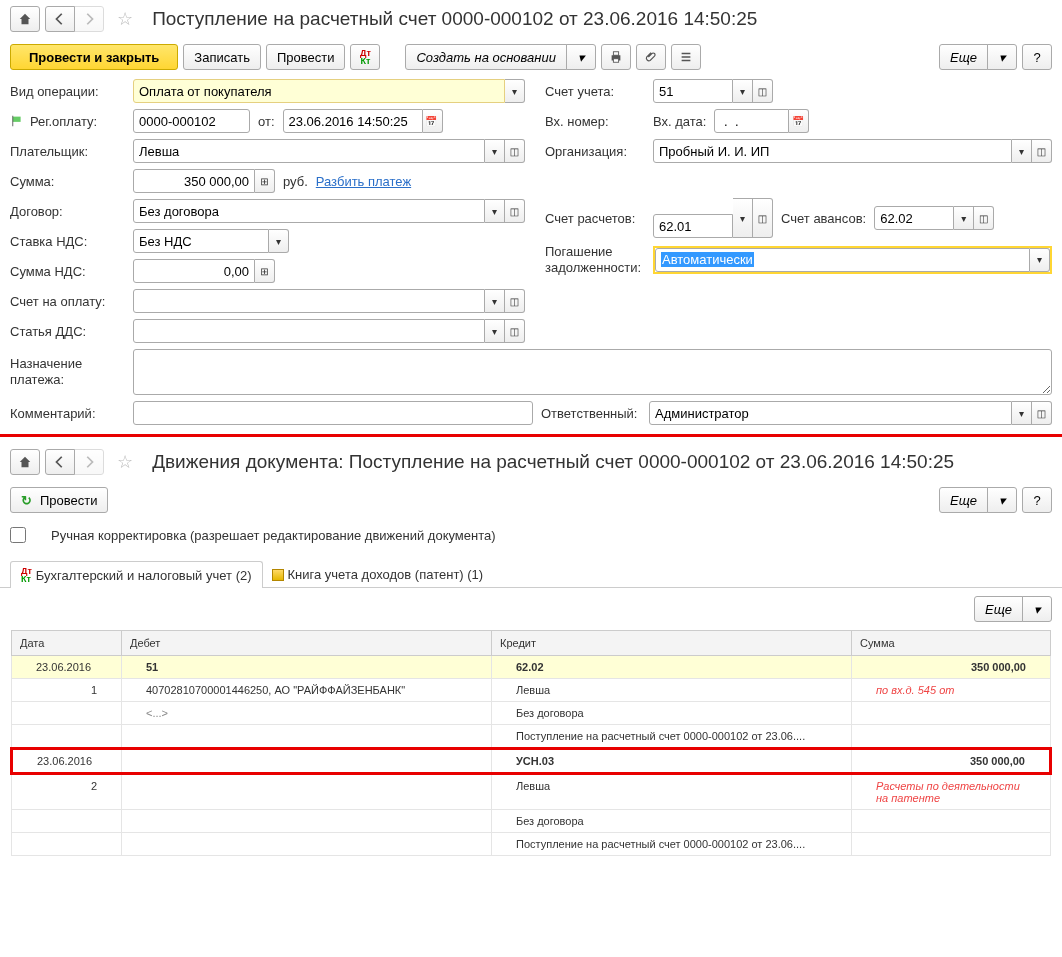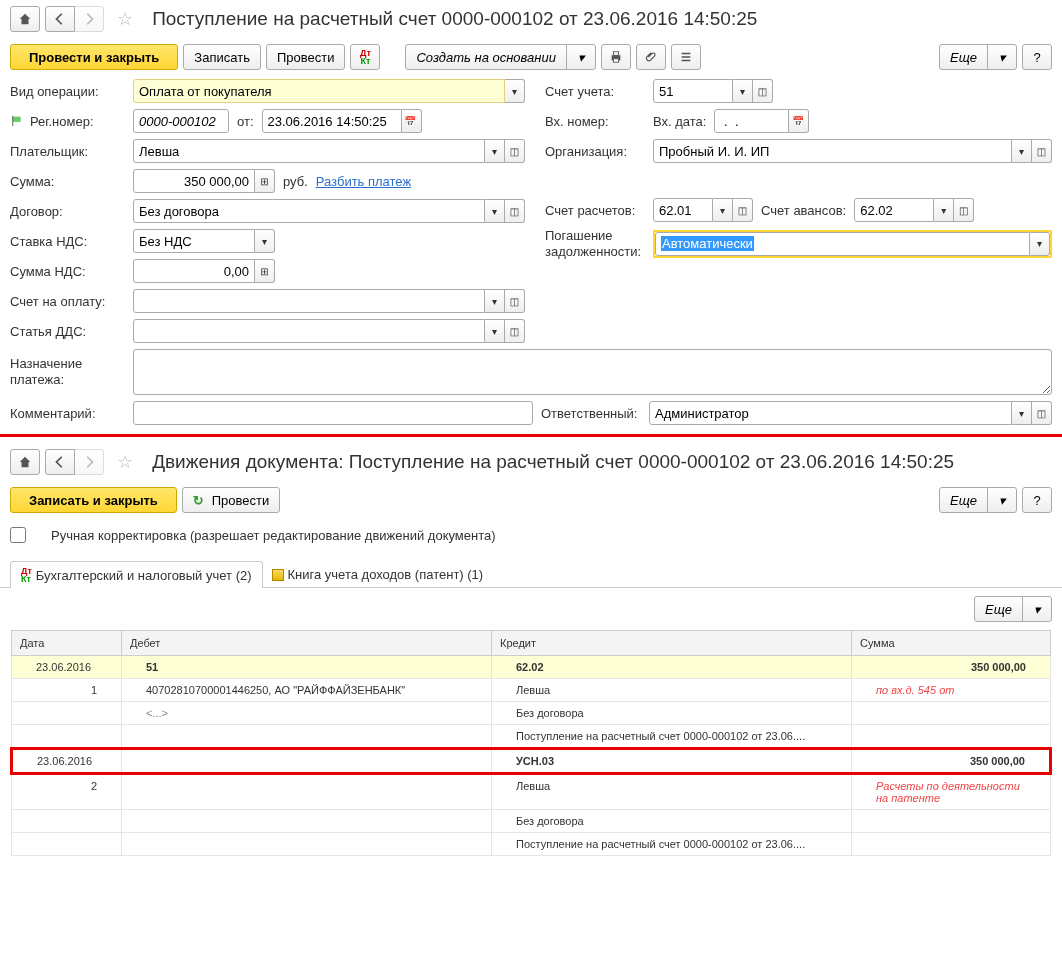--- a/index.html
+++ b/index.html
@@ -123,22 +123,22 @@
       <div class="input-group" style="flex:1">
         <input class="input input-yellow" style="flex: 1 1 0%;" value="Оплата от покупателя">
         <span class="btn-in">▾</span>
       </div>
     </div>
     <div class="form-row">
       <svg class="svg-icon" viewBox="0 0 16 16" style="width:16px;margin-right:-4px">
           <rect x="2" y="3" width="9" height="6" fill="#6c6"></rect>
           <path d="M2 2v12" stroke="#555"></path>
         </svg>
-      <span class="label" style="width:95px">Рег.номер:</span>
-      <input class="input" style="width: 96px; font-style: italic;" value="0000-000102">
+      <span class="label" style="width:95px">Рег.оплату:</span>
+      <input class="input" style="width: 117px;" value="0000-000102">
       <span>от:</span>
       <div class="input-group">
         <input class="input" style="width: 140px;" value="23.06.2016 14:50:25">
         <span class="btn-in">📅</span>
       </div>
     </div>
     <div class="form-row">
       <span class="label">Плательщик:</span>
       <div class="input-group" style="flex:1">
         <input class="input" style="flex: 1 1 0%;" value="Левша">
@@ -159,21 +159,21 @@
       <span class="label">Договор:</span>
       <div class="input-group" style="flex:1">
         <input class="input" style="flex: 1 1 0%;" value="Без договора">
         <span class="btn-in">▾</span>
         <span class="btn-in openext">◫</span>
       </div>
     </div>
     <div class="form-row">
       <span class="label">Ставка НДС:</span>
       <div class="input-group">
-        <input class="input" style="width: 122px;" value="Без НДС">
+        <input class="input" style="width: 136px;" value="Без НДС">
         <span class="btn-in">▾</span>
       </div>
     </div>
     <div class="form-row">
       <span class="label">Сумма НДС:</span>
       <div class="input-group">
         <input class="input num-right" style="width: 122px; padding-left: 17px;" value="0,00">
         <span class="btn-in">⊞</span>
       </div>
     </div>
@@ -217,21 +217,21 @@
       <div class="input-group" style="flex:1">
         <input class="input" style="flex: 1 1 0%;" value="Пробный И. И. ИП">
         <span class="btn-in">▾</span>
         <span class="btn-in openext">◫</span>
       </div>
     </div>
     <div style="height:29px"></div>
     <div class="form-row">
       <span class="label label-short">Счет расчетов:</span>
       <div class="input-group">
-        <input class="input" style="width: 60px;" value="62.01">
+        <input class="input" style="width: 80px; margin-top: 16px;" value="62.01">
         <span class="btn-in">▾</span>
         <span class="btn-in openext">◫</span>
       </div>
       <span>Счет авансов:</span>
       <div class="input-group">
         <input class="input" style="width: 80px;" value="62.02">
         <span class="btn-in">▾</span>
         <span class="btn-in openext">◫</span>
       </div>
     </div>
@@ -280,21 +280,20 @@
       <svg class="svg-icon" viewBox="0 0 16 16">
           <path d="M6 2l6 6-6 6" stroke="#555" stroke-width="2" fill="none"></path>
         </svg>
     </button>
   </div>
   <span class="star">☆</span>
   <span class="title">Движения документа: Поступление на расчетный счет 0000-000102 от 23.06.2016 14:50:25</span>
 </div>
 
 <div class="toolbar">
-  <button class="btn btn-yellow">Записать и закрыть</button>
   <button class="btn">
       <span class="refresh-icon"></span>
       <span>Провести</span>
     </button>
   <div class="right-align-btns">
     <div class="btn-group">
       <button class="btn">Еще</button>
       <button class="btn btn-icon">▾</button>
     </div>
     <button class="btn btn-icon">?</button>

